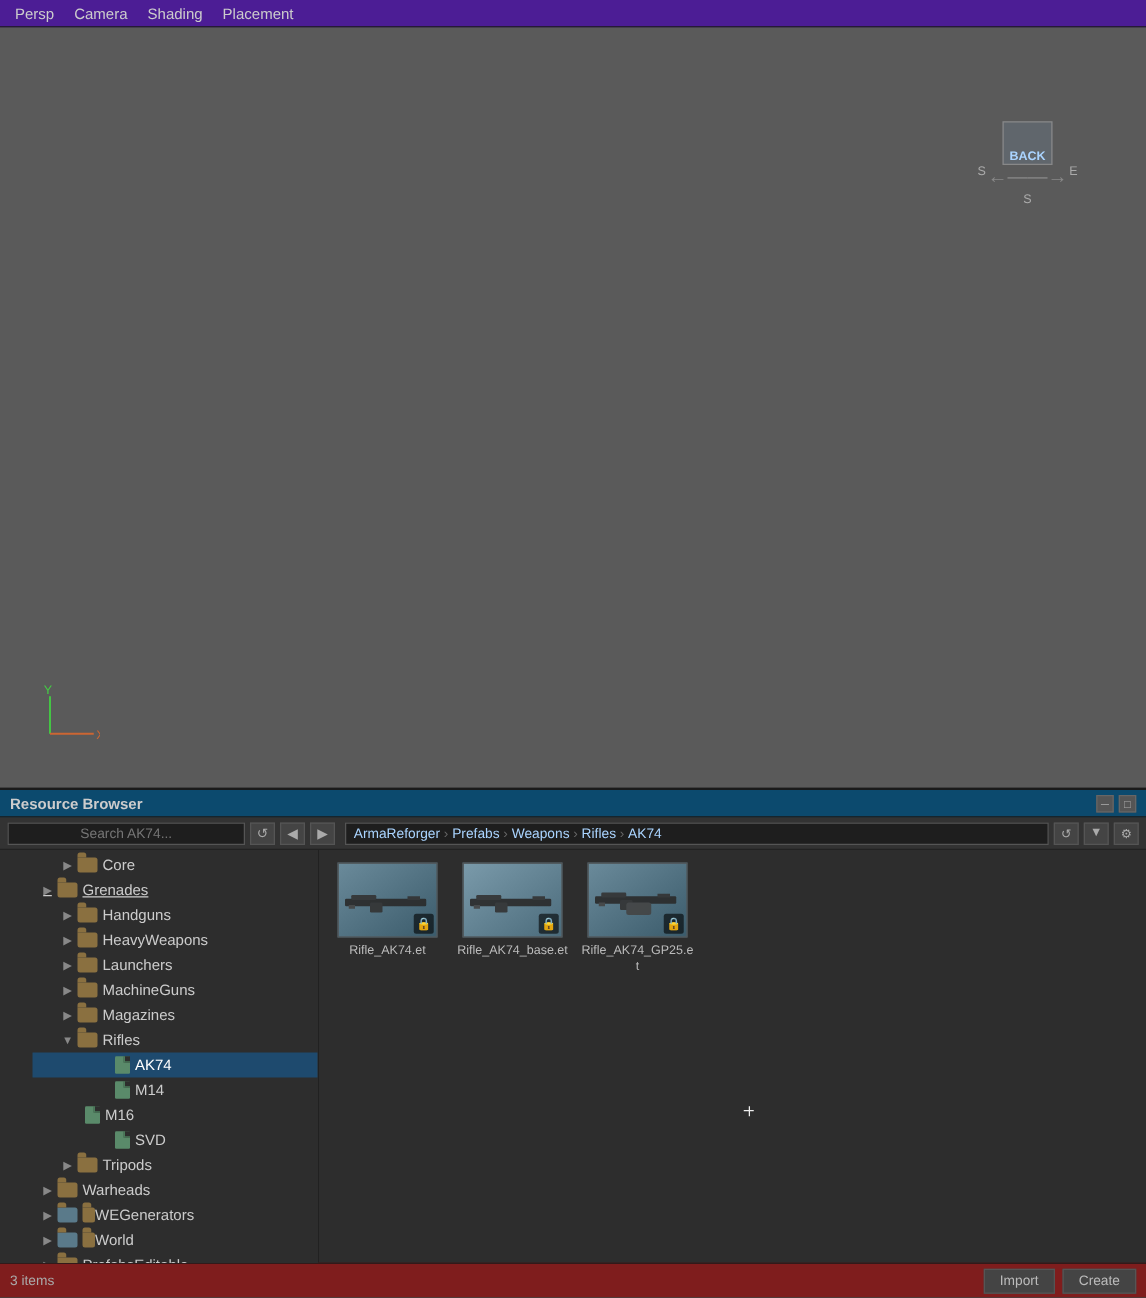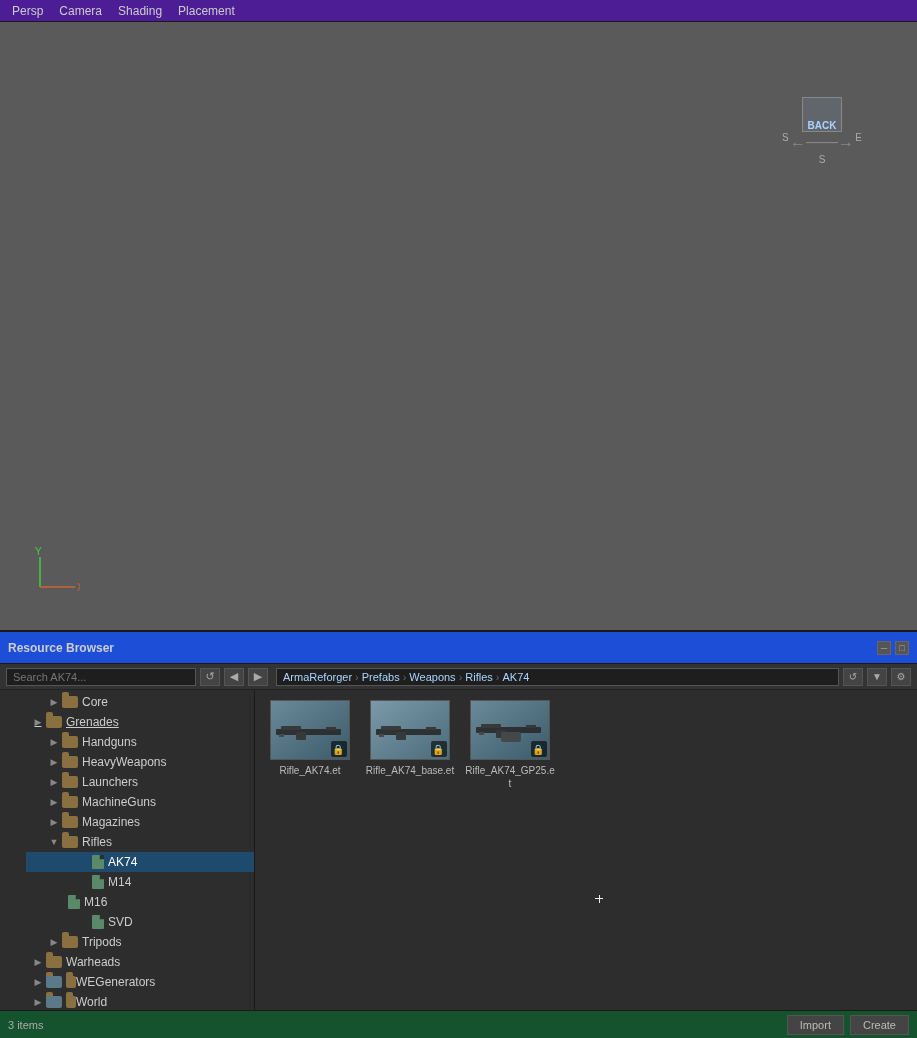--- a/index.html
+++ b/index.html
@@ -91,22 +91,22 @@
     
     #resource-browser {
       width: 917px;
       height: 408px;
       background: #2d2d2d;
       border-top: 2px solid #1a1a1a;
       display: flex;
       flex-direction: column;
     }
     #rb-header {
-      height: 32px;
-      background: #1d4ed8;
+      height: 22px;
+      background: #0c4a6e;
       display: flex;
       align-items: center;
       padding: 0 8px;
       border-bottom: 1px solid #1a1a1a;
       justify-content: space-between;
     }
     #rb-title {
       color: #ccc;
       font-size: 12px;
       font-weight: bold;
@@ -139,20 +139,21 @@
     }
     #rb-search {
       width: 190px;
       height: 18px;
       background: #1e1e1e;
       border: 1px solid #555;
       color: #ccc;
       padding: 0 6px;
       font-size: 11px;
       outline: none;
+      text-align: center;
     }
     .tb-btn {
       width: 20px;
       height: 18px;
       background: #444;
       border: 1px solid #555;
       display: flex;
       align-items: center;
       justify-content: center;
       cursor: pointer;
@@ -336,21 +337,21 @@
       color: #bbb;
       text-align: center;
       margin-top: 4px;
       word-break: break-all;
       line-height: 1.3;
     }
 
     
     #rb-statusbar {
       height: 28px;
-      background: #14532d;
+      background: #7f1d1d;
       border-top: 1px solid #1a1a1a;
       display: flex;
       align-items: center;
       padding: 0 8px;
       justify-content: space-between;
     }
     .status-text {
       font-size: 11px;
       color: #aaa;
     }

